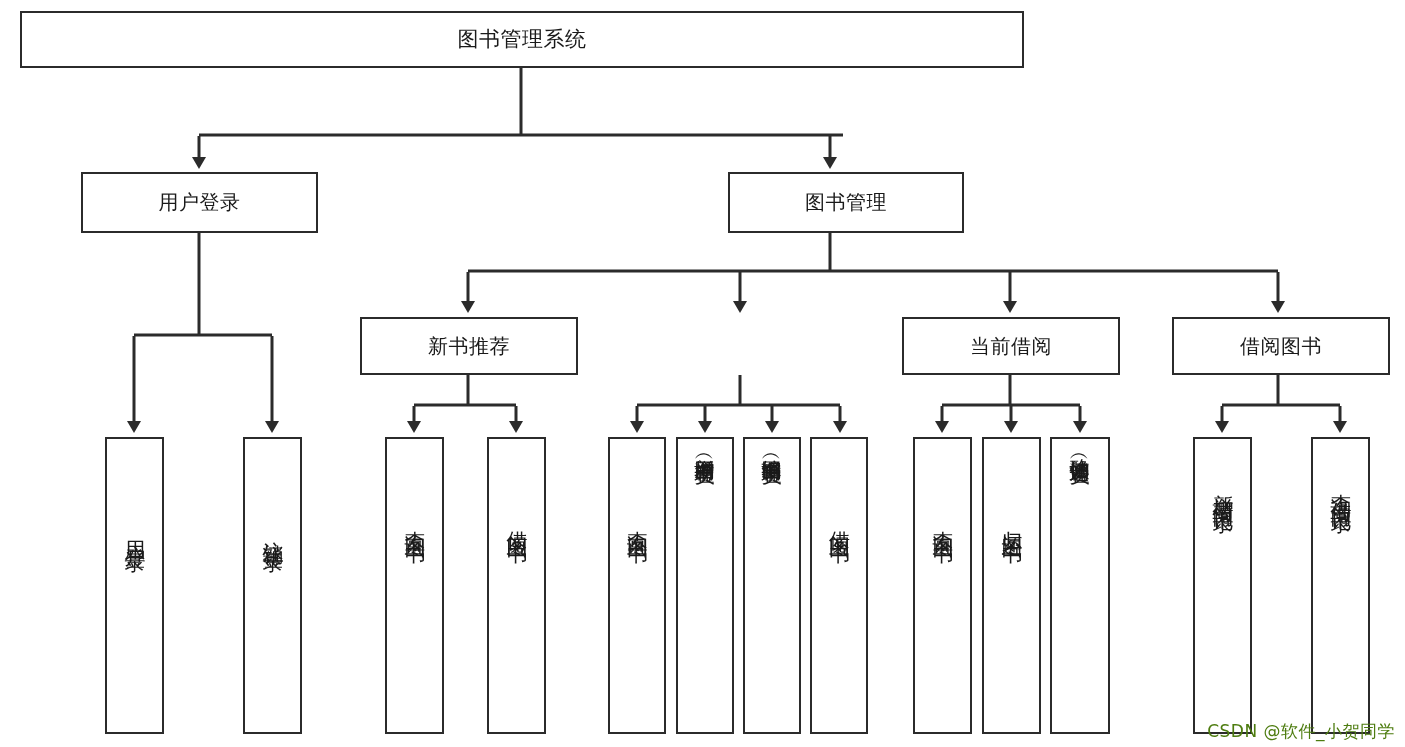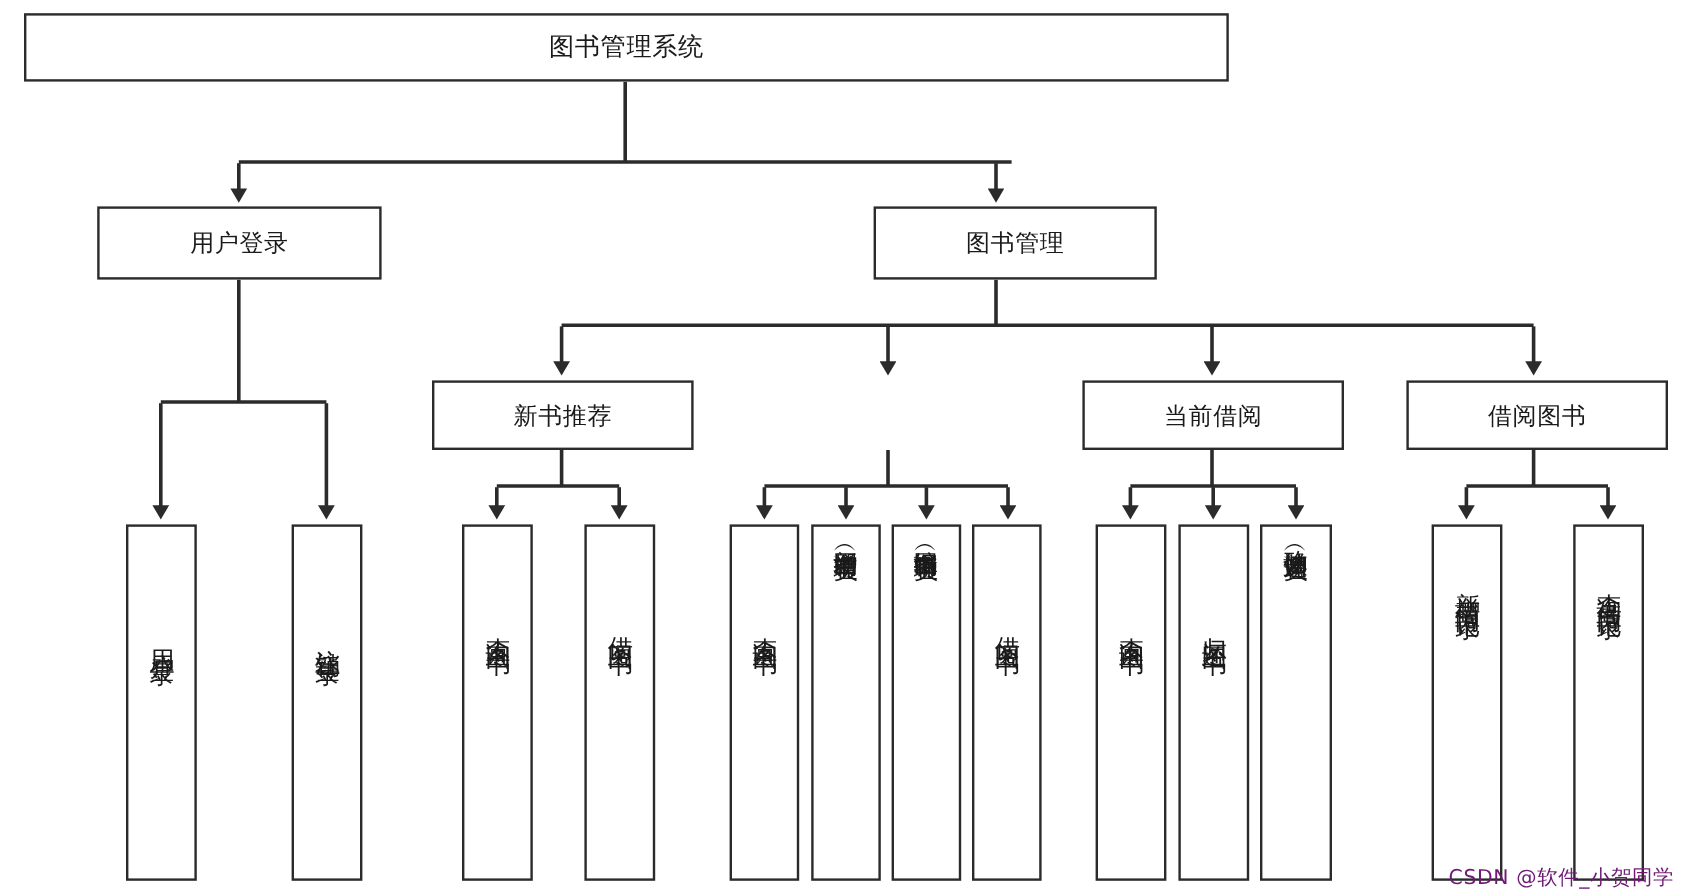--- a/index.html
+++ b/index.html
@@ -65,21 +65,21 @@
   }
   .v-node.tight .lbl {
     letter-spacing: 1px;
     font-size: 20px;
   }
   .watermark {
     position: absolute;
     right: 10px;
     bottom: 4px;
     font-size: 17px;
-    color: #701a75;
+    color: #4d7c0f;
     white-space: nowrap;
     letter-spacing: 0.5px;
   }
 </style>
 </head>
 <body>
 
 <div id="canvas">
 
   <svg class="wires" viewBox="0 0 1405 747">

